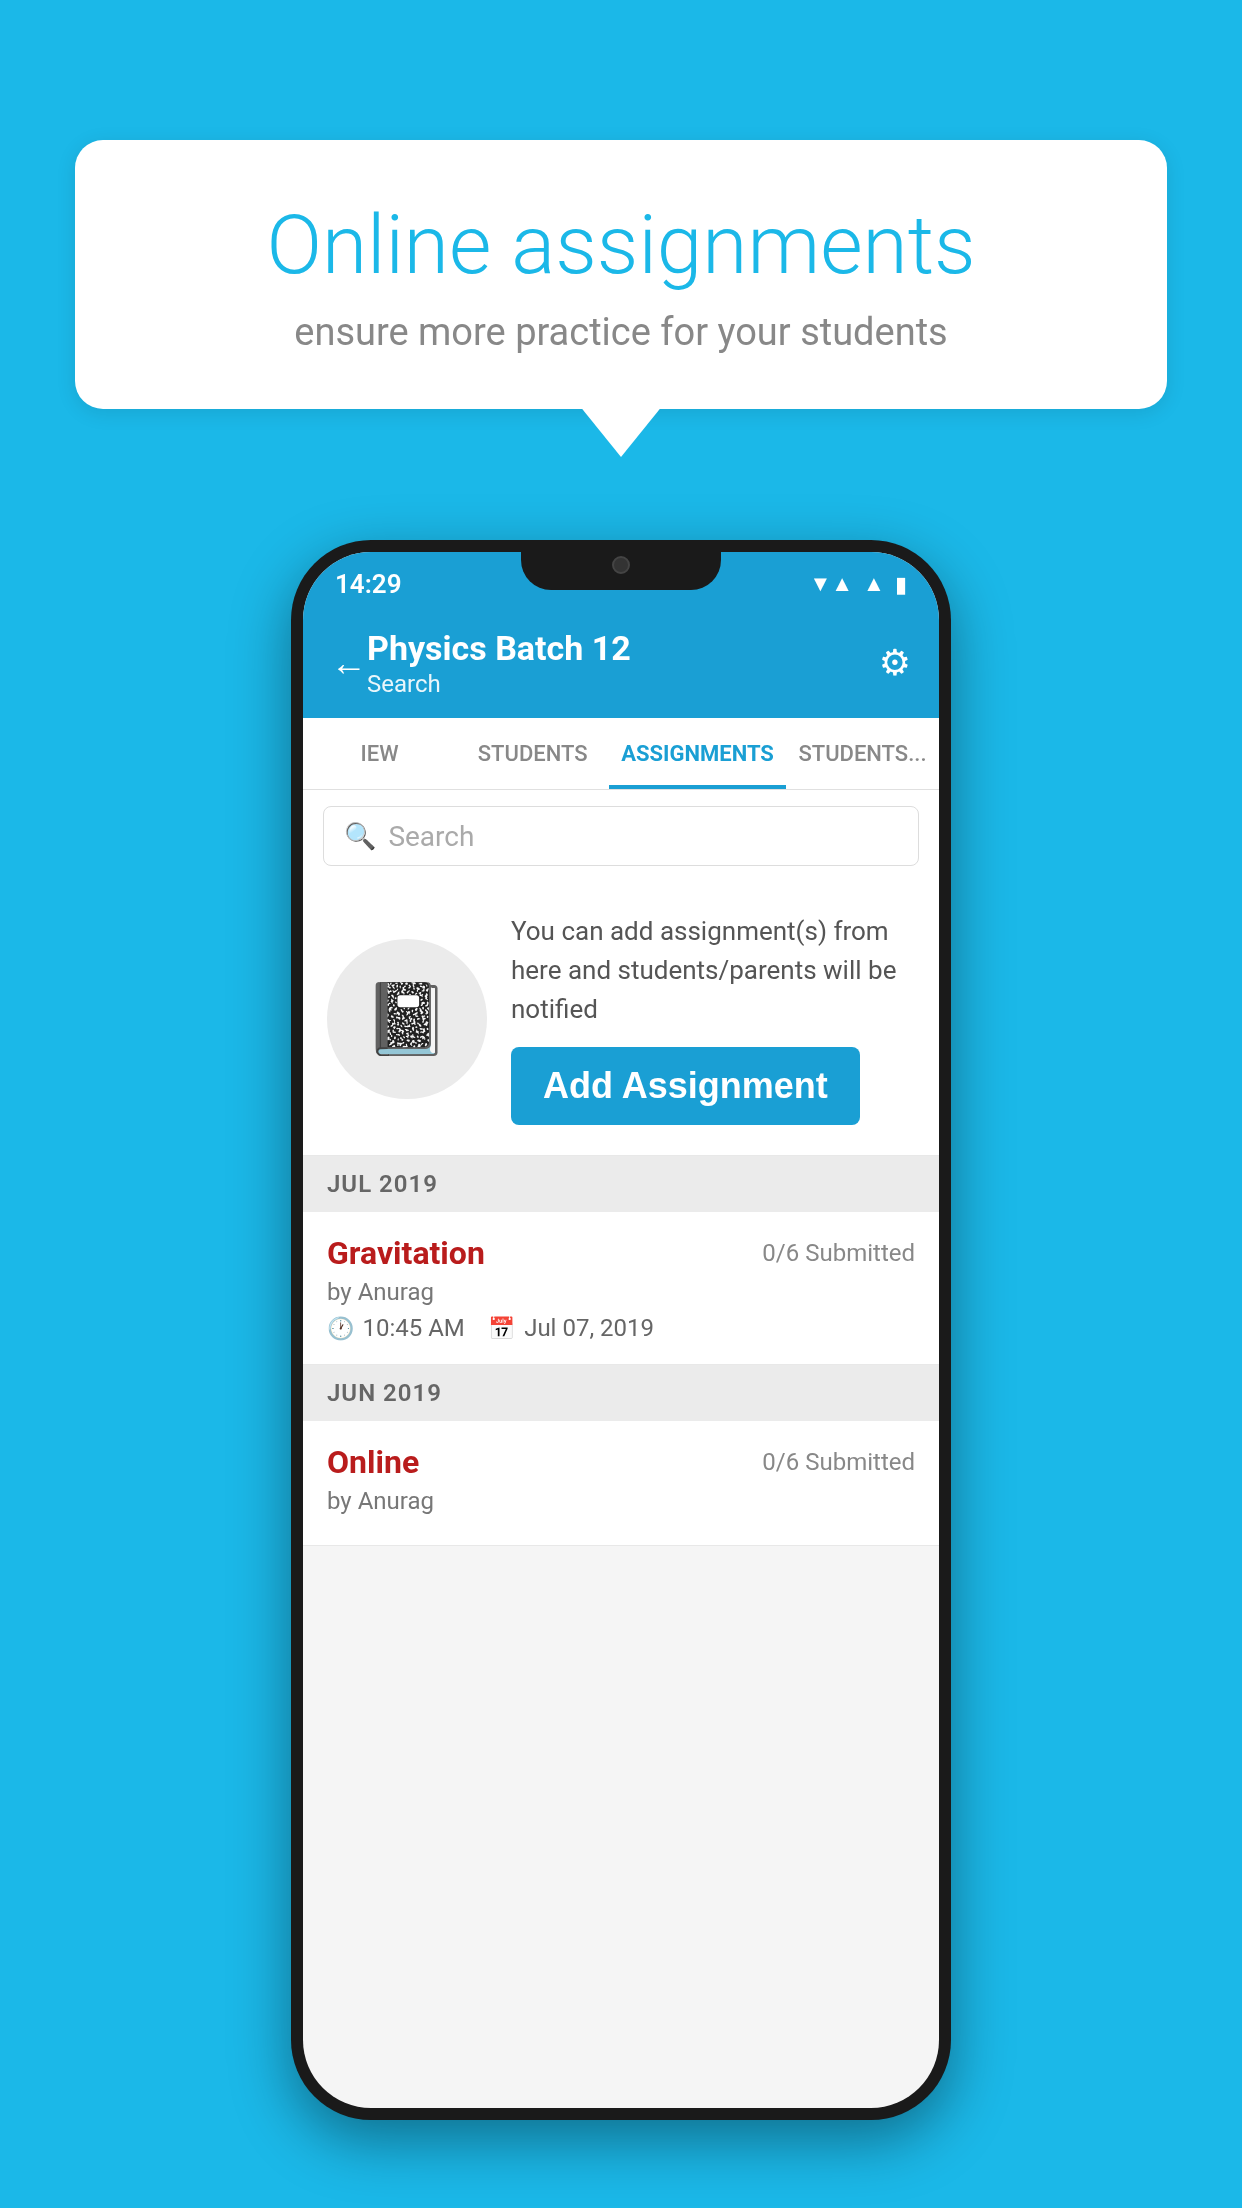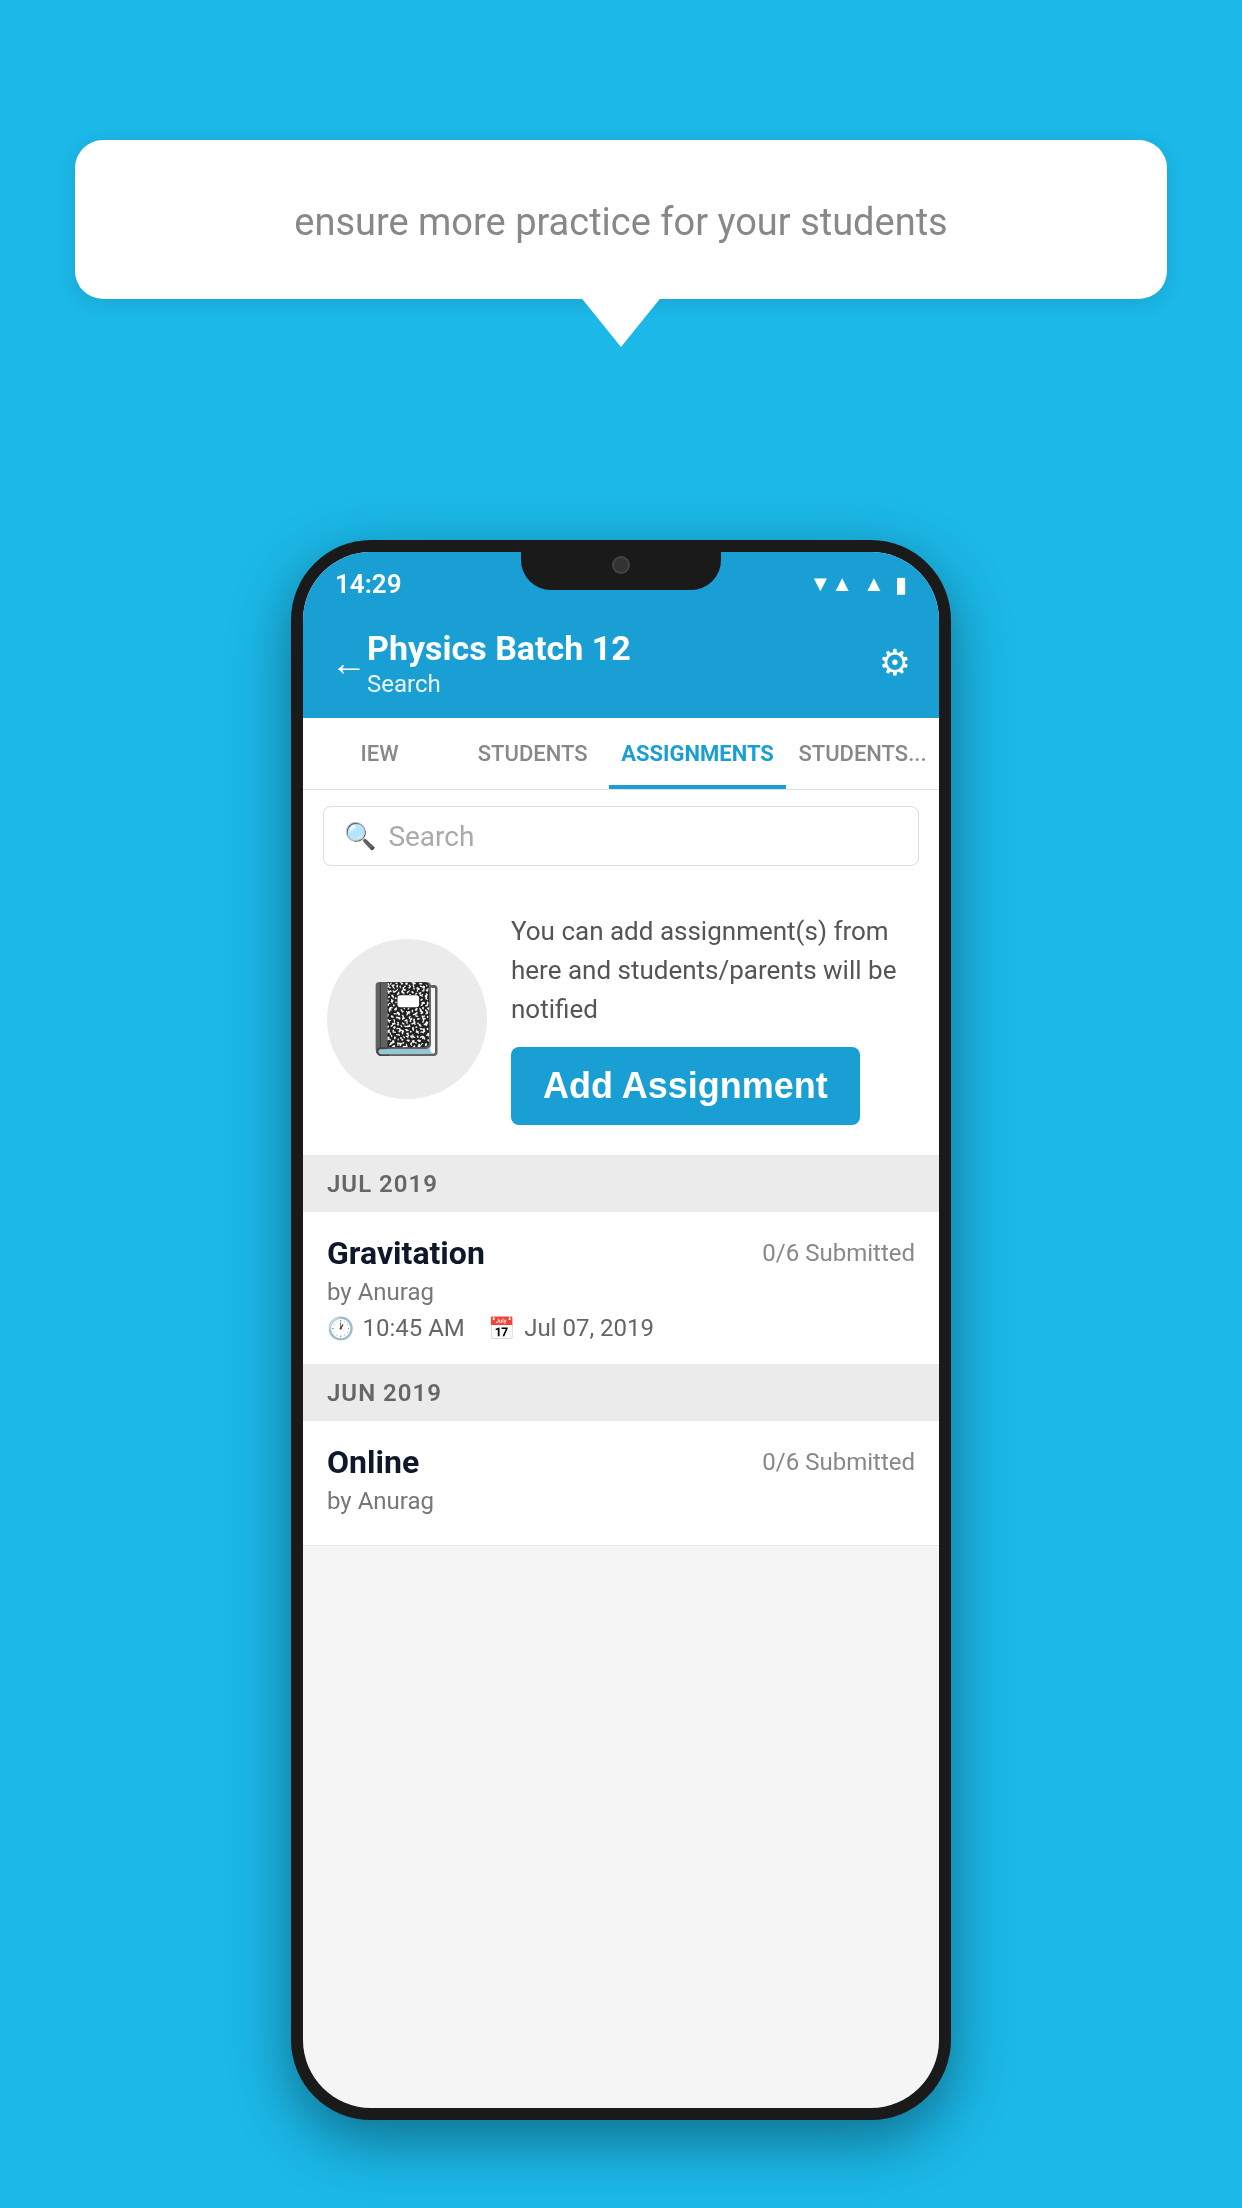--- a/index.html
+++ b/index.html
@@ -313,21 +313,21 @@
     .assignment-row1 {
       display: flex;
       justify-content: space-between;
       align-items: center;
       margin-bottom: 6px;
     }
 
     .assignment-name {
       font-size: 32px;
       font-weight: 700;
-      color: #0f172a;
+      color: #b91c1c;
     }
 
     .assignment-submitted {
       font-size: 24px;
       color: #888;
     }
 
     .assignment-author {
       font-size: 24px;
       color: #777;
@@ -353,20 +353,21 @@
       color: #888;
     }
   </style>
 </head>
 <body>
 
 <div style="position:absolute;top:0;left:0;width:100%;height:100%;background:#1BB8E8;"></div>
 
 <div class="speech-bubble-container">
   <div class="speech-bubble">
+    <div class="speech-bubble-title">Online assignments</div>
     <div class="speech-bubble-subtitle">ensure more practice for your students</div>
   </div>
 </div>
 
 <div class="phone-wrapper">
   <div class="phone-frame">
 
     <div class="phone-notch">
       <div class="camera-dot"></div>
     </div>

